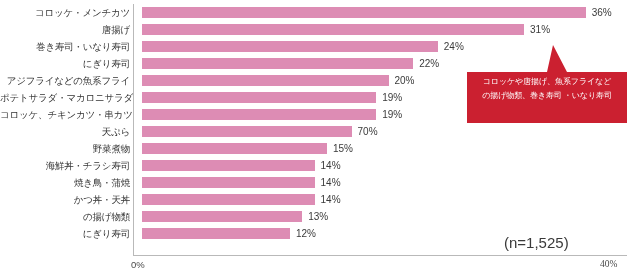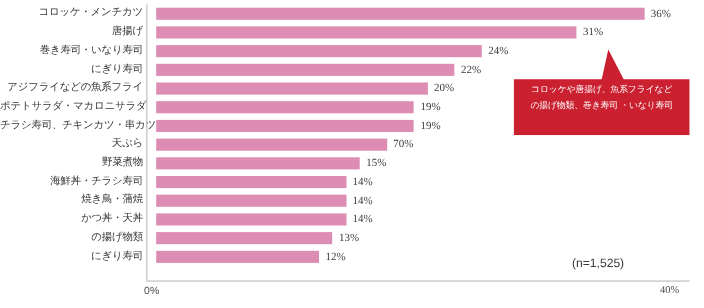--- a/index.html
+++ b/index.html
@@ -7,21 +7,21 @@
     width:640px;height:280px;
     background:#ffffff;
     font-family:"Liberation Sans","DejaVu Sans",sans-serif;
     overflow:hidden;
     position:relative;
     color:#3a3a3a;
   }
   #chart-root{position:absolute;inset:0;}
 
   
-  .rows{position:absolute;left:0;top:4px;width:640px;font-family:Liberation Serif, serif;}
+  .rows{position:absolute;left:0;top:4px;width:640px;}
   .row{
     position:relative;
     height:17px;
     display:flex;
     align-items:center;
   }
   .cat-label{
     position:absolute;
     left:0;width:130px;
     text-align:right;
@@ -69,22 +69,22 @@
     position:absolute;
     top:259px;
     font-size:9.5px;
     color:#4a4a4a;
   }
   .tick-min{left:131px;}
   .tick-max{left:600px;font-family:Liberation Serif, serif;}
 
   .sample-size{
     position:absolute;
-    left:520px;top:234px;
-    font-size:11px;
+    left:504px;top:234px;
+    font-size:15px;
     color:#3a3a3a;
   }
 
   
   #callout{
     position:absolute;
     left:467px;top:45px;
     width:164px;height:78px;
   }
   #callout svg{position:absolute;left:0;top:0;}
@@ -142,21 +142,21 @@
         </div>
       </div>
       <div class="row">
         <div class="cat-label">ポテトサラダ・マカロニサラダ</div>
         <div class="bar-wrap">
           <div class="bar" style="width: 234.175px; background: rgb(221, 140, 180);"></div>
           <div class="val-label">19%</div>
         </div>
       </div>
       <div class="row">
-        <div class="cat-label">チラシ寿司、チキンカツ・串カツ</div>
+        <div class="cat-label">コロッケ、チキンカツ・串カツ</div>
         <div class="bar-wrap">
           <div class="bar" style="width: 234.175px; background: rgb(221, 140, 180);"></div>
           <div class="val-label">19%</div>
         </div>
       </div>
       <div class="row">
         <div class="cat-label">天ぷら</div>
         <div class="bar-wrap">
           <div class="bar" style="width: 209.525px; background: rgb(221, 140, 180);"></div>
           <div class="val-label">70%</div>

